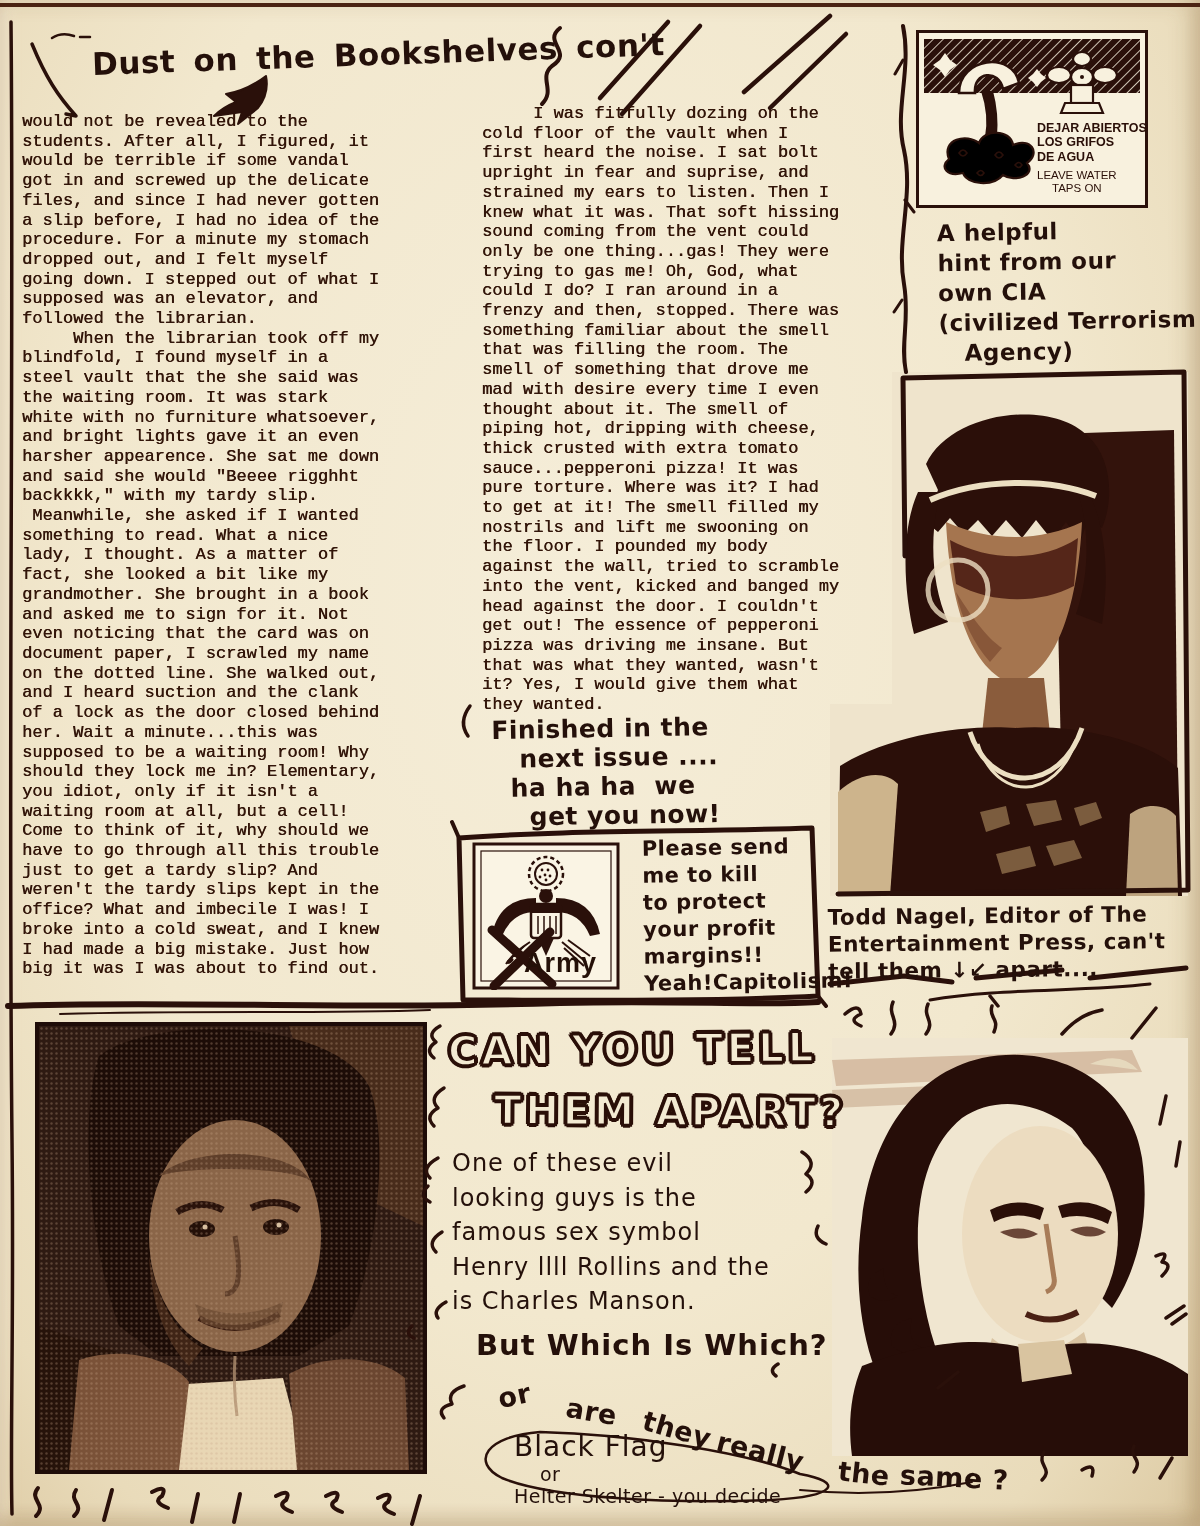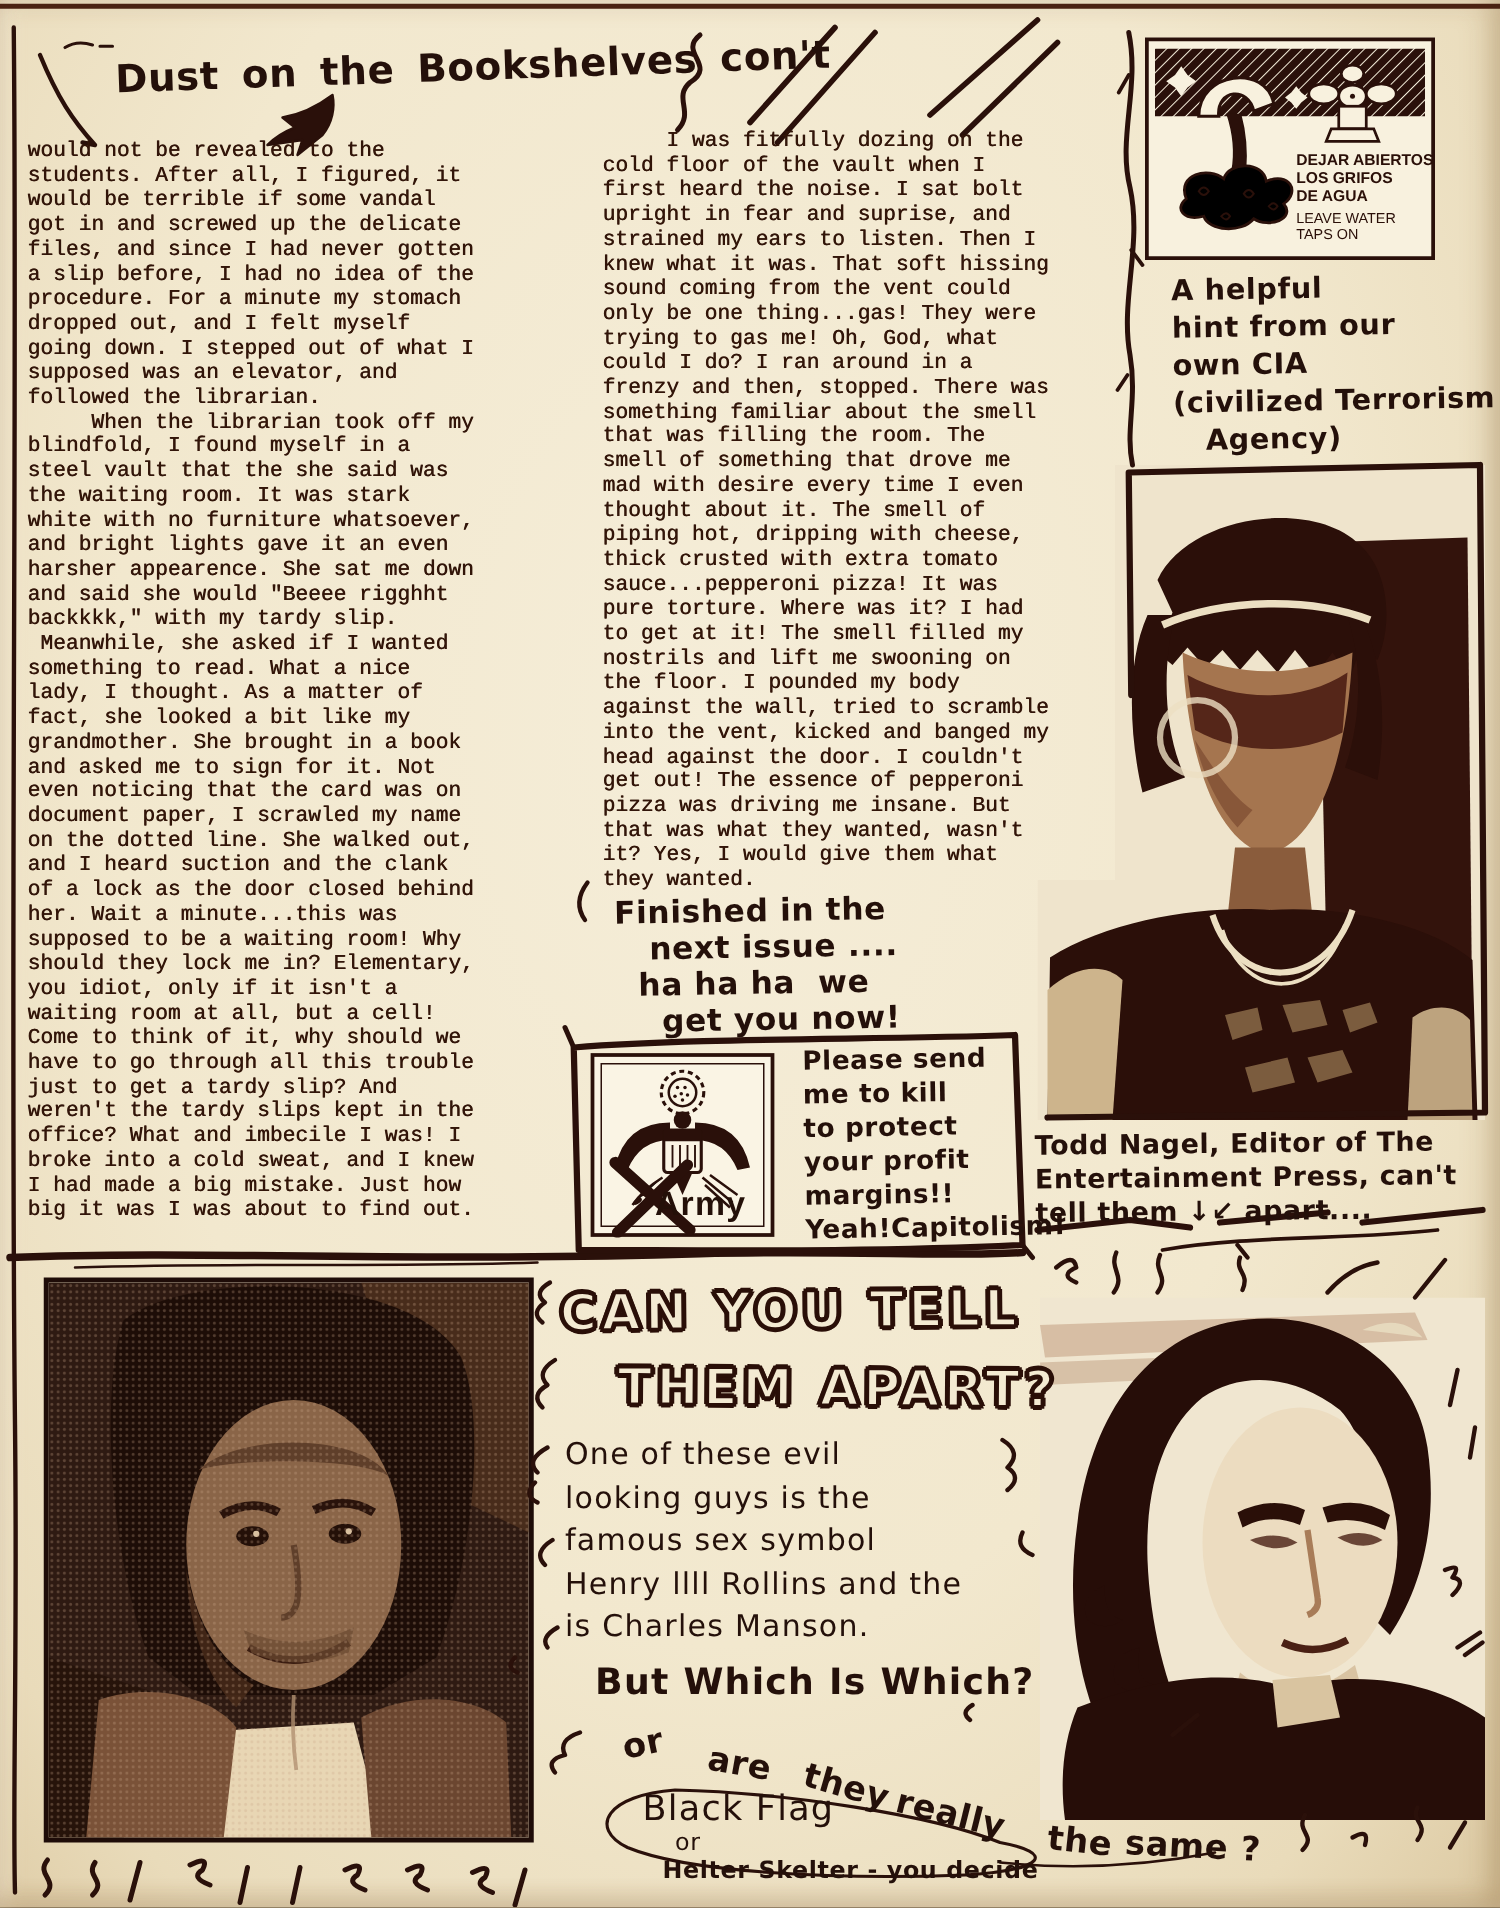--- a/index.html
+++ b/index.html
@@ -262,21 +262,21 @@
       <ellipse cx="140" cy="42" rx="12" ry="8" fill="#f8f1de" stroke="#2a100a" stroke-width="2.2"></ellipse>
       <ellipse cx="186" cy="42" rx="12" ry="8" fill="#f8f1de" stroke="#2a100a" stroke-width="2.2"></ellipse>
       <ellipse cx="163" cy="26" rx="9" ry="7" fill="#f8f1de" stroke="#2a100a" stroke-width="2.2"></ellipse>
       <rect x="152" y="52" width="22" height="18" fill="#f8f1de" stroke="#2a100a" stroke-width="2.2"></rect>
       <path d="M146,70 h34 l4,10 h-42 Z" fill="#f8f1de" stroke="#2a100a" stroke-width="2.2"></path>
       <circle cx="163" cy="44" r="2" fill="#2a100a"></circle>
     </svg>
     <div class="abs smallcap" style="left:118px;top:88px;font-size:12.5px;">DEJAR ABIERTOS
 LOS GRIFOS
 DE AGUA</div>
-    <div class="abs smallcap" style="left:118px;top:136px;font-size:11.5px;font-weight:normal;">LEAVE WATER
+    <div class="abs smallcap" style="left:118px;top:136px;font-size:11.5px;font-weight:normal;text-align:center;">LEAVE WATER
 TAPS ON</div>
   </div>
 
   <div class="abs hand" style="left:938px;top:216px;font-size:23px;line-height:30px;transform:rotate(-1deg);">A helpful
 hint from our
 own CIA
 (civilized Terrorism
    Agency)</div>
 
   <div class="abs hand" style="left:492px;top:714px;font-size:25px;line-height:29px;transform:rotate(-1deg);">Finished in the
@@ -340,16 +340,16 @@
   <span class="abs hand" style="left:498px;top:1380px;font-size:27px;transform:rotate(-12deg);">or</span>
   <span class="abs hand" style="left:566px;top:1396px;font-size:27px;transform:rotate(10deg);">are</span>
   <span class="abs hand" style="left:642px;top:1414px;font-size:27px;transform:rotate(16deg);">they</span>
   <span class="abs hand" style="left:716px;top:1436px;font-size:27px;transform:rotate(14deg);">really</span>
   <span class="abs hand" style="left:838px;top:1458px;font-size:27px;transform:rotate(6deg);">the</span>
   <span class="abs hand" style="left:900px;top:1462px;font-size:27px;transform:rotate(3deg);">same ?</span>
 
   <div class="abs" style="left:514px;top:1430px;z-index:4;">
     <div class="hand" style="position:relative;font-size:28px;font-weight:400;letter-spacing:1px;">Black Flag</div>
     <div class="hand" style="position:relative;left:26px;font-size:19px;font-weight:400;">or</div>
-    <div class="hand" style="position:relative;font-size:19px;font-weight:700;letter-spacing:.5px;margin-left:16px;">Helter Skelter - you decide</div>
+    <div class="hand" style="position:relative;font-size:19px;font-weight:400;letter-spacing:.5px;">Helter Skelter - you decide</div>
   </div>
 
 </div>
 
 </body></html>

